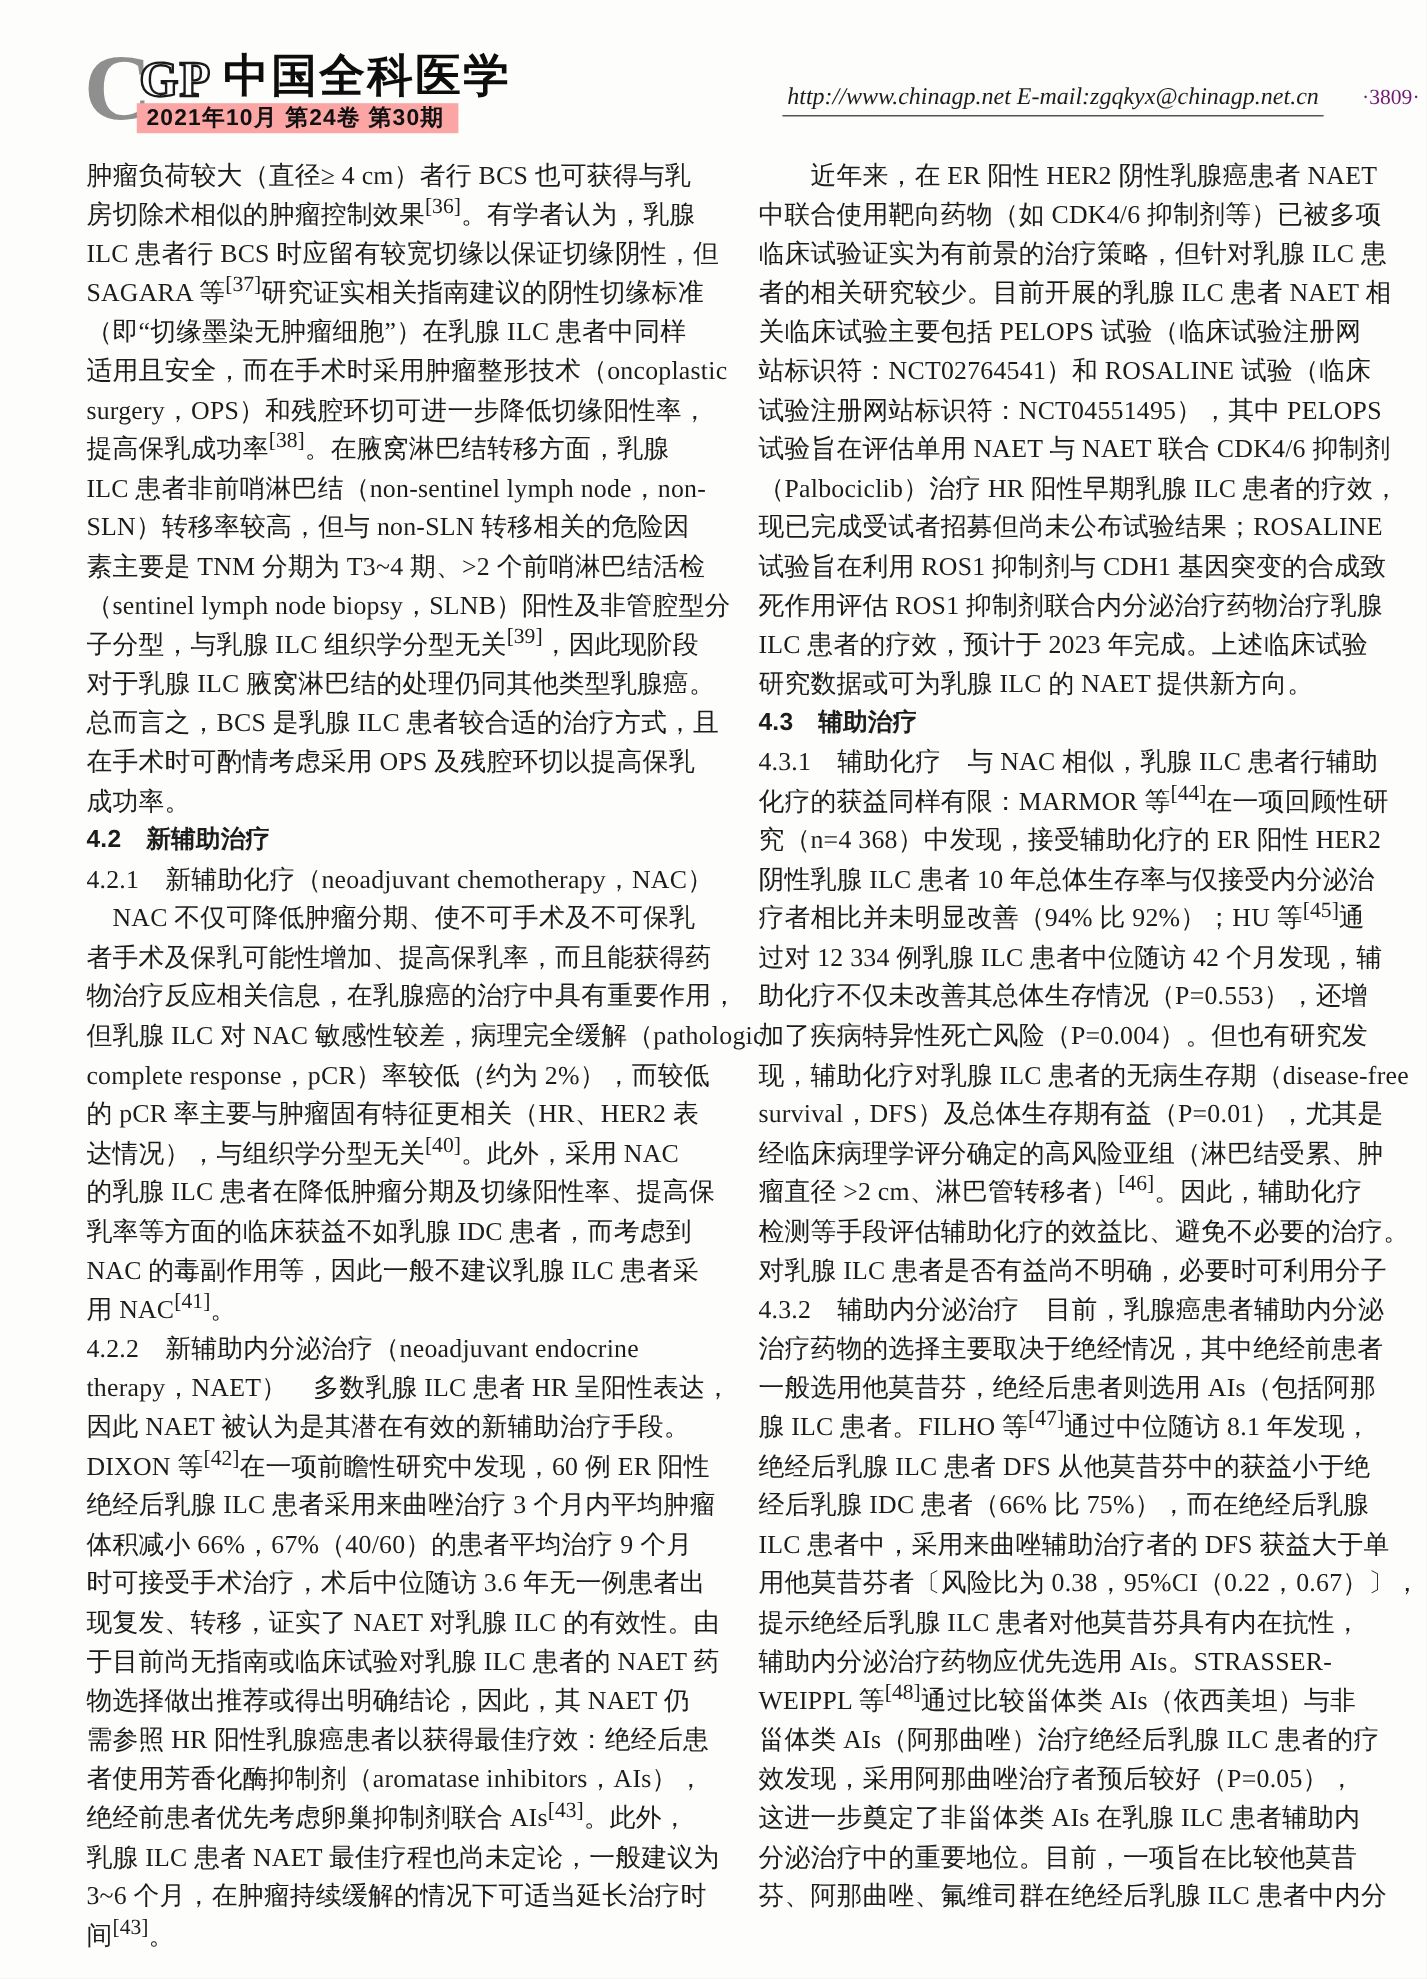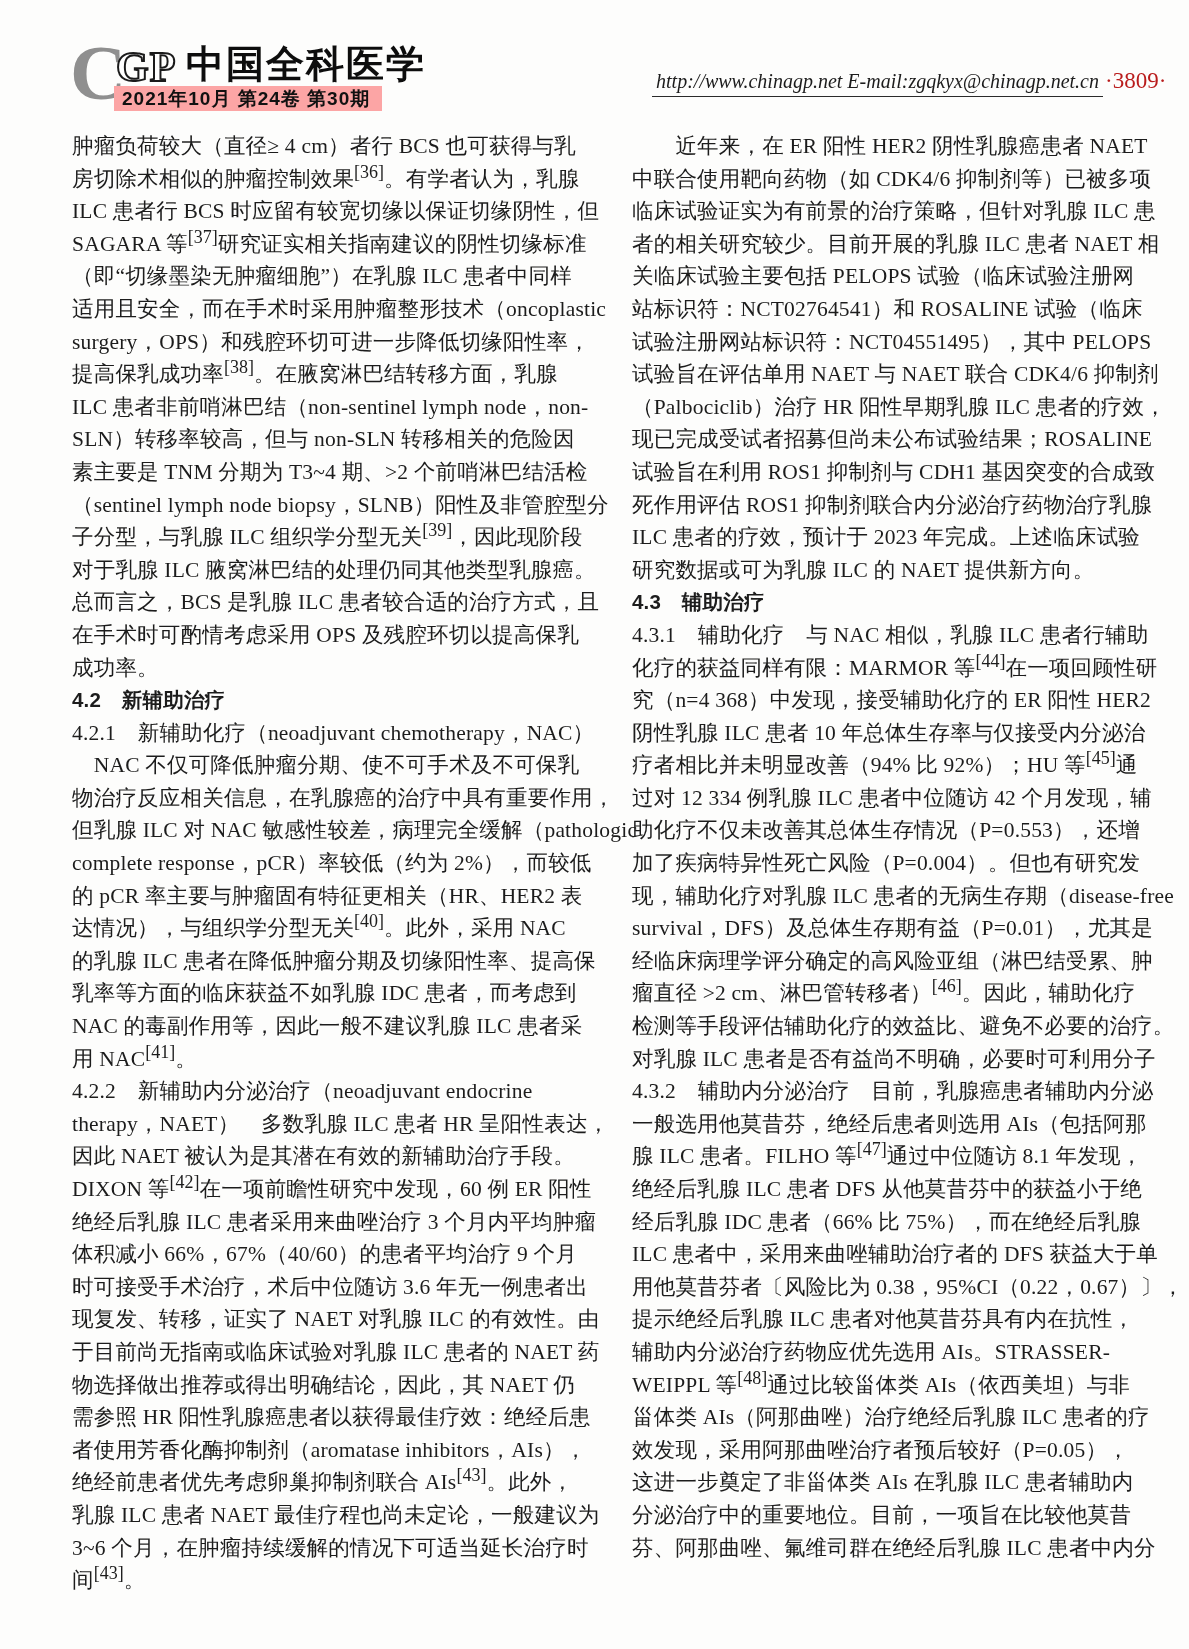--- a/index.html
+++ b/index.html
@@ -42,22 +42,22 @@
   .hdr-url {
     position:absolute; right:86px; top:68px;
     font-style:italic; font-size:20px; line-height:26px;
     border-bottom:1.5px solid #2a2a2a;
     padding:0 4px 2px 4px; color:#1c1c1c;
     font-family:"Liberation Serif","DejaVu Serif",serif;
     text-align:right;
   }
   .hdr-page {
     position:absolute; right:6px; top:66px; width:78px;
-    font-size:23px; line-height:30px; text-align:left;
-    color:#b91c1c;
+    font-size:18px; line-height:30px; text-align:right;
+    color:#701a75;
   }
   
   .columns {
     position:absolute; left:72px; top:130px;
     display:flex; gap:54px;
   }
   .col { width:506px; }
   .textline {
     font-size:21.5px;
     height:32.6px; line-height:32.6px;
@@ -101,20 +101,21 @@
         <div class="textline">素主要是 TNM 分期为 T3~4 期、&gt;2 个前哨淋巴结活检</div>
         <div class="textline">（sentinel lymph node biopsy，SLNB）阳性及非管腔型分</div>
         <div class="textline">子分型，与乳腺 ILC 组织学分型无关<sup>[39]</sup>，因此现阶段</div>
         <div class="textline">对于乳腺 ILC 腋窝淋巴结的处理仍同其他类型乳腺癌。</div>
         <div class="textline">总而言之，BCS 是乳腺 ILC 患者较合适的治疗方式，且</div>
         <div class="textline">在手术时可酌情考虑采用 OPS 及残腔环切以提高保乳</div>
         <div class="textline">成功率。</div>
         <div class="textline h2">4.2　新辅助治疗</div>
         <div class="textline">4.2.1　新辅助化疗（neoadjuvant chemotherapy，NAC）</div>
         <div class="textline">　NAC 不仅可降低肿瘤分期、使不可手术及不可保乳</div>
+        <div class="textline">者手术及保乳可能性增加、提高保乳率，而且能获得药</div>
         <div class="textline">物治疗反应相关信息，在乳腺癌的治疗中具有重要作用，</div>
         <div class="textline">但乳腺 ILC 对 NAC 敏感性较差，病理完全缓解（pathologic</div>
         <div class="textline">complete response，pCR）率较低（约为 2%），而较低</div>
         <div class="textline">的 pCR 率主要与肿瘤固有特征更相关（HR、HER2 表</div>
         <div class="textline">达情况），与组织学分型无关<sup>[40]</sup>。此外，采用 NAC</div>
         <div class="textline">的乳腺 ILC 患者在降低肿瘤分期及切缘阳性率、提高保</div>
         <div class="textline">乳率等方面的临床获益不如乳腺 IDC 患者，而考虑到</div>
         <div class="textline">NAC 的毒副作用等，因此一般不建议乳腺 ILC 患者采</div>
         <div class="textline">用 NAC<sup>[41]</sup>。</div>
         <div class="textline">4.2.2　新辅助内分泌治疗（neoadjuvant endocrine</div>
@@ -158,20 +159,21 @@
         <div class="textline">过对 12 334 例乳腺 ILC 患者中位随访 42 个月发现，辅</div>
         <div class="textline">助化疗不仅未改善其总体生存情况（P=0.553），还增</div>
         <div class="textline">加了疾病特异性死亡风险（P=0.004）。但也有研究发</div>
         <div class="textline">现，辅助化疗对乳腺 ILC 患者的无病生存期（disease-free</div>
         <div class="textline">survival，DFS）及总体生存期有益（P=0.01），尤其是</div>
         <div class="textline">经临床病理学评分确定的高风险亚组（淋巴结受累、肿</div>
         <div class="textline">瘤直径 &gt;2 cm、淋巴管转移者）<sup>[46]</sup>。因此，辅助化疗</div>
         <div class="textline">检测等手段评估辅助化疗的效益比、避免不必要的治疗。</div>
         <div class="textline">对乳腺 ILC 患者是否有益尚不明确，必要时可利用分子</div>
         <div class="textline">4.3.2　辅助内分泌治疗　目前，乳腺癌患者辅助内分泌</div>
+        <div class="textline">治疗药物的选择主要取决于绝经情况，其中绝经前患者</div>
         <div class="textline">一般选用他莫昔芬，绝经后患者则选用 AIs（包括阿那</div>
         <div class="textline">腺 ILC 患者。FILHO 等<sup>[47]</sup>通过中位随访 8.1 年发现，</div>
         <div class="textline">绝经后乳腺 ILC 患者 DFS 从他莫昔芬中的获益小于绝</div>
         <div class="textline">经后乳腺 IDC 患者（66% 比 75%），而在绝经后乳腺</div>
         <div class="textline">ILC 患者中，采用来曲唑辅助治疗者的 DFS 获益大于单</div>
         <div class="textline">用他莫昔芬者〔风险比为 0.38，95%CI（0.22，0.67）〕，</div>
         <div class="textline">提示绝经后乳腺 ILC 患者对他莫昔芬具有内在抗性，</div>
         <div class="textline">辅助内分泌治疗药物应优先选用 AIs。STRASSER-</div>
         <div class="textline">WEIPPL 等<sup>[48]</sup>通过比较甾体类 AIs（依西美坦）与非</div>
         <div class="textline">甾体类 AIs（阿那曲唑）治疗绝经后乳腺 ILC 患者的疗</div>

